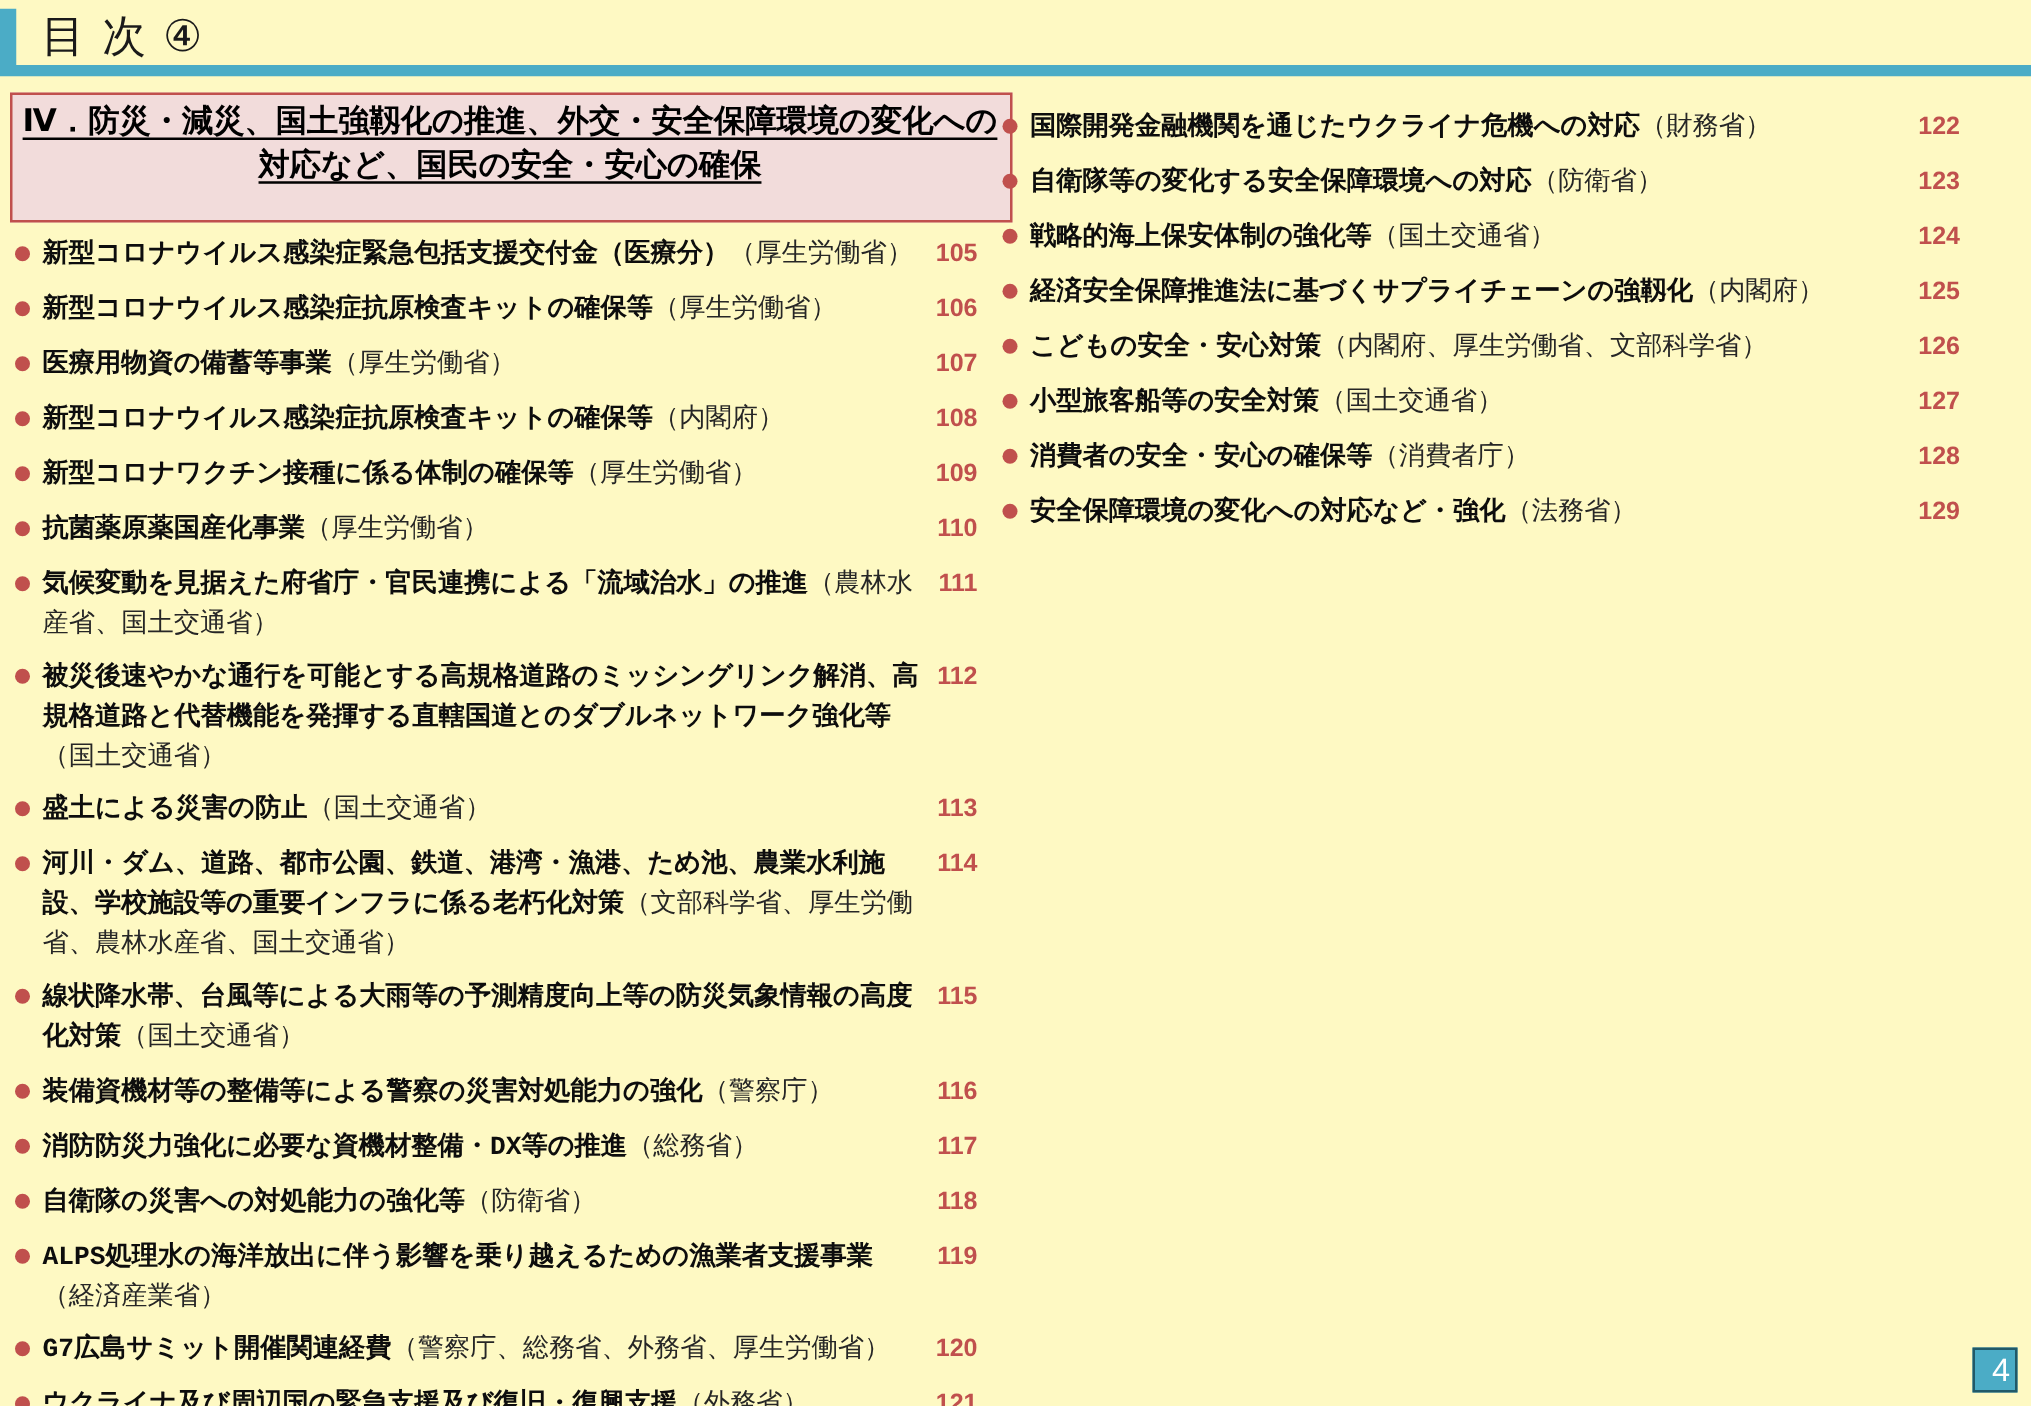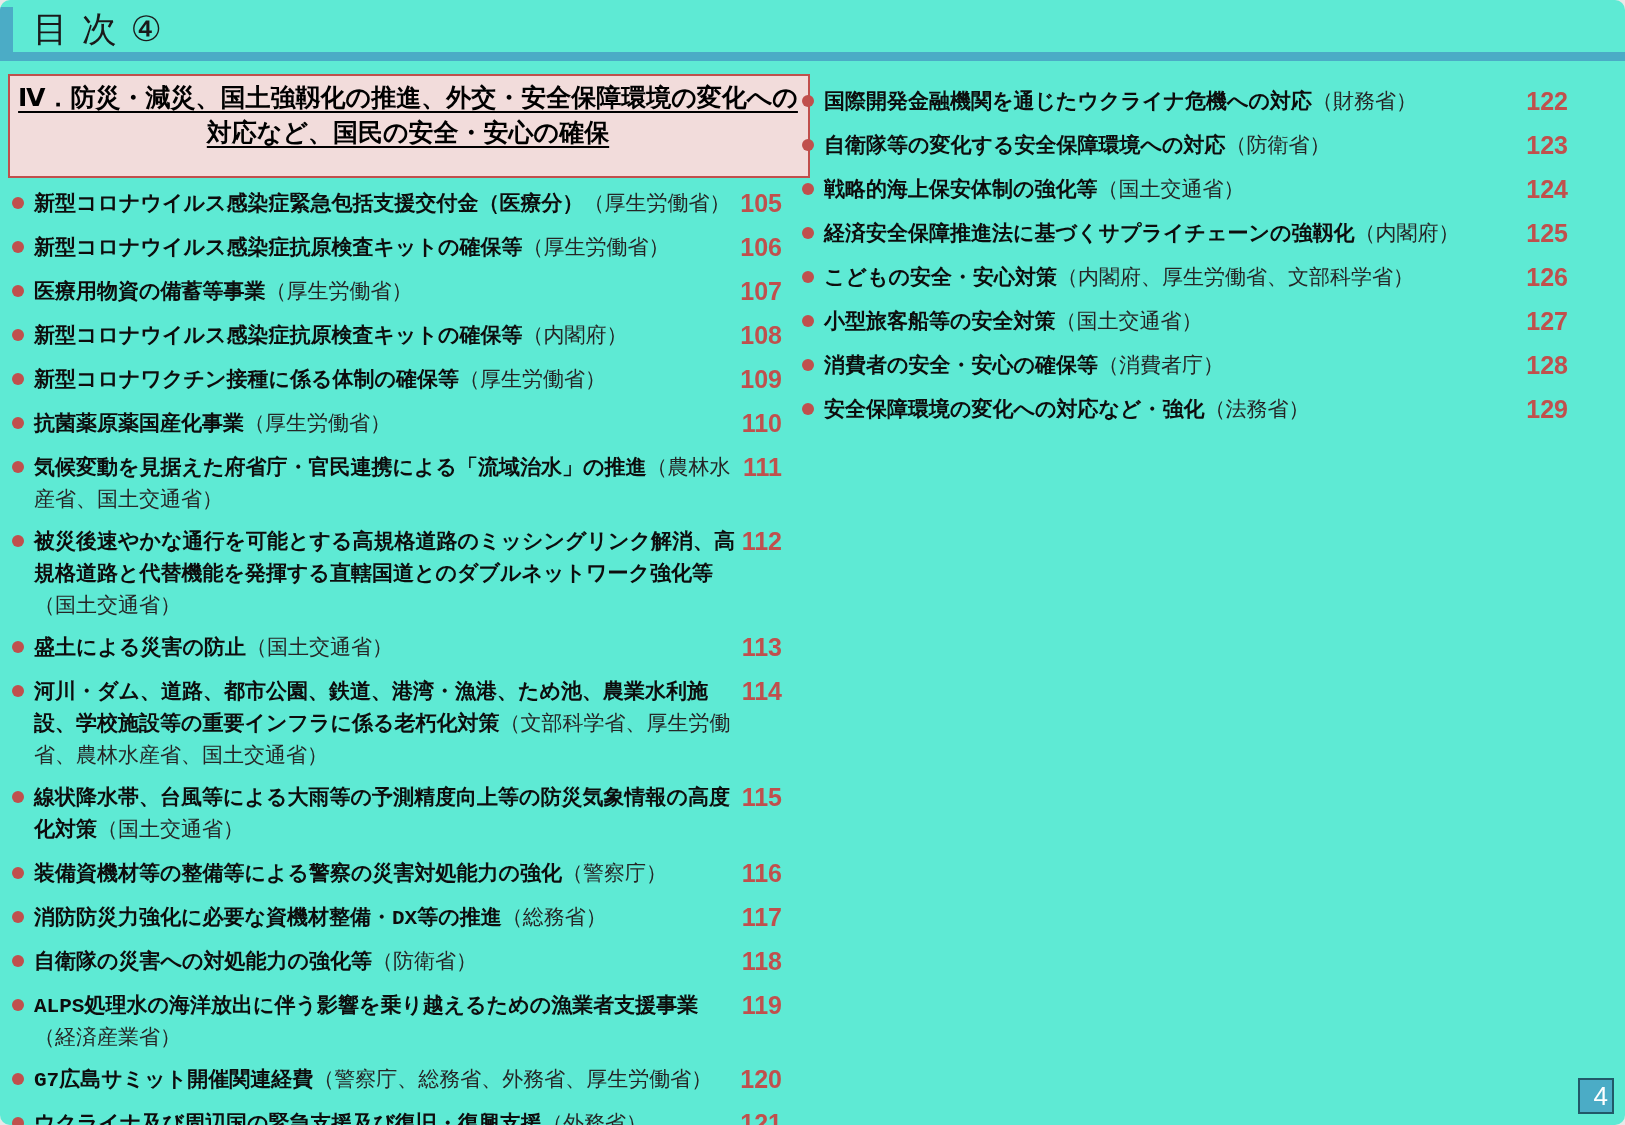--- a/index.html
+++ b/index.html
@@ -1,18 +1,18 @@
 <!DOCTYPE html>
 <html lang="ja"><head>
 <meta charset="utf-8">
 <style>
   html,body { margin:0; padding:0; background:#e8e8e8; }
   .slide {
-    position:relative; width:1625px; height:1125px; background:#5eead4;
-    overflow:hidden; font-family:"Liberation Sans","DejaVu Sans",sans-serif;border-radius:10px;
+    position:relative; width:1625px; height:1125px; background:#fef9c3;
+    overflow:hidden; font-family:"Liberation Sans","DejaVu Sans",sans-serif;
   }
   
   .accent-vbar { position:absolute; left:0; top:7px; width:13px; height:51px; background:#4BACC6; }
   .page-title {
     position:absolute; left:33px; top:6px; margin:0;
     font-size:35px; font-weight:400; color:#1a1a1a; letter-spacing:2px; white-space:pre;
   }
   .accent-hline { position:absolute; left:0; top:52px; width:1625px; height:9px; background:#4BACC6; }
   
   .col-left  { position:absolute; left:8px;  top:74px; width:802px; }
@@ -29,21 +29,21 @@
   .col-right .toc-list { width:770px; }
   .toc-item { display:flex; align-items:flex-start; margin-bottom:12px; }
   .bullet {
     flex:0 0 auto; width:12px; height:12px; border-radius:50%;
     background:#C0504D; margin:9px 10px 0 4px;
   }
   .toc-text { flex:1 1 auto; margin:0; font-size:21px; line-height:30px; color:#000; }
   .toc-text .title    { font-weight:bold; color:#0d0d0d;font-family:Liberation Mono, monospace; }
   .toc-text .ministry { font-weight:normal; color:#262626; }
   .page-num {
-    flex:0 0 46px; text-align:right; font-size:25px; line-height:30px;
+    flex:0 0 46px; text-align:right; font-size:20px; line-height:30px;
     font-weight:bold; color:#C0504D; font-stretch:condensed;
   }
   
   .page-badge {
     position:absolute; left:1578px; top:1078px; width:36px; height:36px;
     box-sizing:border-box; background:#4BACC6; border:2px solid #215968;
     color:#ffffff; font-size:26px; line-height:32px; text-align:right; padding-right:4px;
   }
 </style>
 </head>

